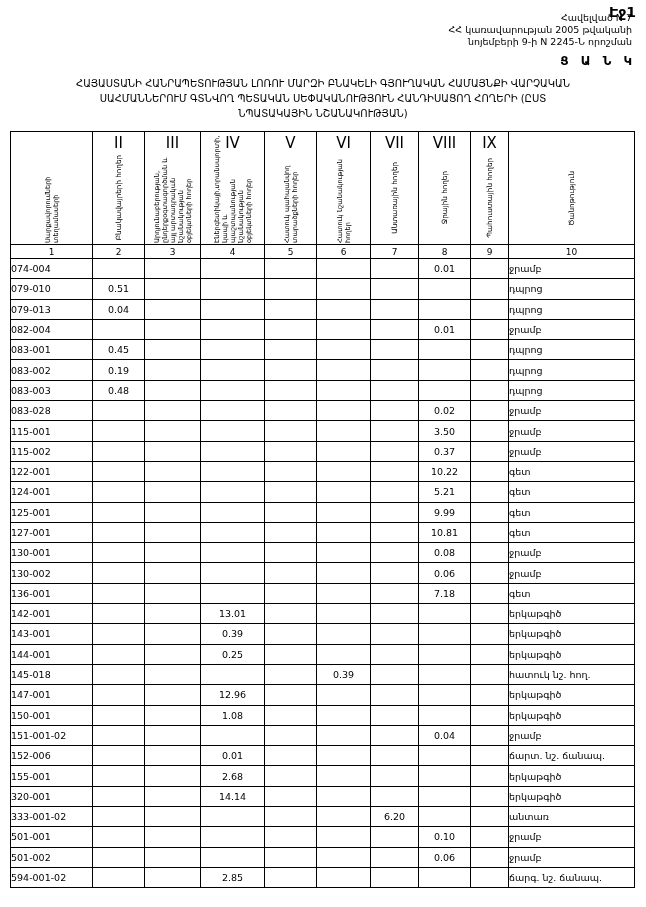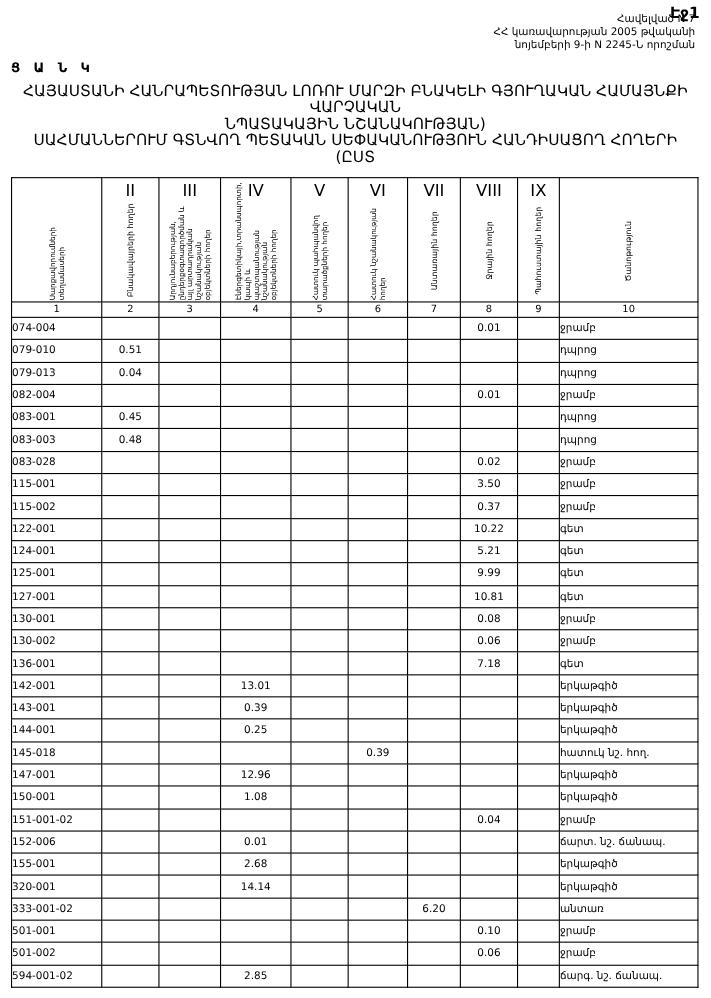--- a/index.html
+++ b/index.html
@@ -30,29 +30,29 @@
     font-weight: bold;
   }
   .topright {
     margin-top: 6px;
     text-align: right;
     font-size: 9.5px;
     line-height: 12px;
     padding-right: 4px;
   }
   .doc-title {
-    text-align: left;
+    text-align: right;
     font-size: 12px;
     letter-spacing: 4px;
     font-weight: bold;
     margin-top: 6px;
   }
   .subtitle {
     text-align: center;
-    font-size: 14px;
+    font-size: 10px;
     line-height: 15px;
     margin-top: 8px;
     padding: 0 6px;
   }
   table.main {
     border-collapse: collapse;
     width: 624px;
     margin-top: 10px;
     table-layout: fixed;
   }
@@ -132,22 +132,22 @@
   <div class="topright">
     <div>Հավելված N 7</div>
     <div>ՀՀ կառավարության 2005 թվականի</div>
     <div>նոյեմբերի  9-ի N 2245-Ն որոշման</div>
   </div>
 
   <div class="doc-title">Ց Ա Ն Կ</div>
 
   <div class="subtitle">
     <div>ՀԱՅԱՍՏԱՆԻ ՀԱՆՐԱՊԵՏՈՒԹՅԱՆ ԼՈՌՈՒ ՄԱՐԶԻ ԲՆԱԿԵԼԻ ԳՅՈՒՂԱԿԱՆ ՀԱՄԱՅՆՔԻ ՎԱՐՉԱԿԱՆ</div>
+    <div>ՍԱՀՄԱՆՆԵՐՈՒՄ  ԳՏՆՎՈՂ   ՊԵՏԱԿԱՆ ՍԵՓԱԿԱՆՈՒԹՅՈՒՆ  ՀԱՆԴԻՍԱՑՈՂ ՀՈՂԵՐԻ   (ԸՍՏ</div>
     <div>ՆՊԱՏԱԿԱՅԻՆ ՆՇԱՆԱԿՈՒԹՅԱՆ)</div>
-    <div>ՍԱՀՄԱՆՆԵՐՈՒՄ  ԳՏՆՎՈՂ   ՊԵՏԱԿԱՆ ՍԵՓԱԿԱՆՈՒԹՅՈՒՆ  ՀԱՆԴԻՍԱՑՈՂ ՀՈՂԵՐԻ   (ԸՍՏ</div>
   </div>
 
   <table class="main">
     <colgroup>
       <col class="col-1">
         <col class="col-2">
         <col class="col-3">
         <col class="col-4">
         <col class="col-5">
       <col class="col-6">
@@ -287,20 +287,32 @@
         <td class="num"></td>
         <td class="num"></td>
         <td class="num"></td>
         <td class="num"></td>
         <td class="num"></td>
         <td class="num"></td>
         <td class="num"></td>
         <td class="last">դպրոց</td>
       </tr>
       <tr class="datarow">
+        <td class="c1">083-002</td>
+        <td class="num">0.19</td>
+        <td class="num"></td>
+        <td class="num"></td>
+        <td class="num"></td>
+        <td class="num"></td>
+        <td class="num"></td>
+        <td class="num"></td>
+        <td class="num"></td>
+        <td class="last">դպրոց</td>
+      </tr>
+      <tr class="datarow">
         <td class="c1">083-003</td>
         <td class="num">0.48</td>
         <td class="num"></td>
         <td class="num"></td>
         <td class="num"></td>
         <td class="num"></td>
         <td class="num"></td>
         <td class="num"></td>
         <td class="num"></td>
         <td class="last">դպրոց</td>

